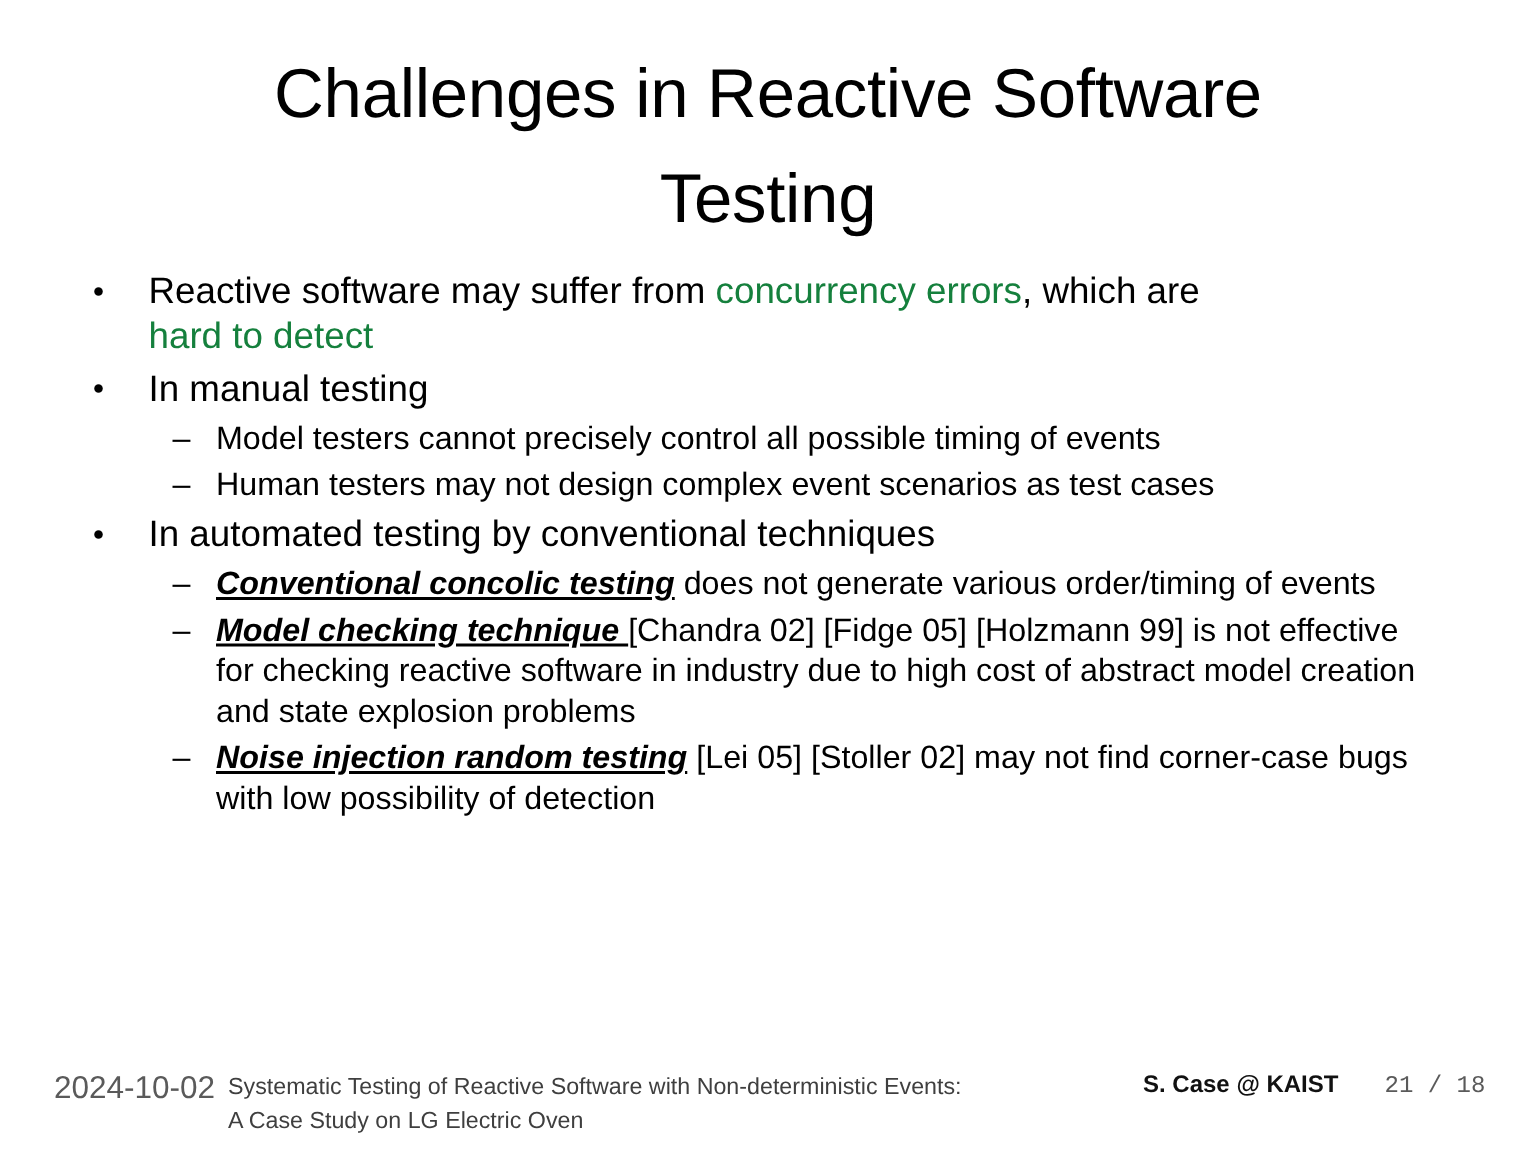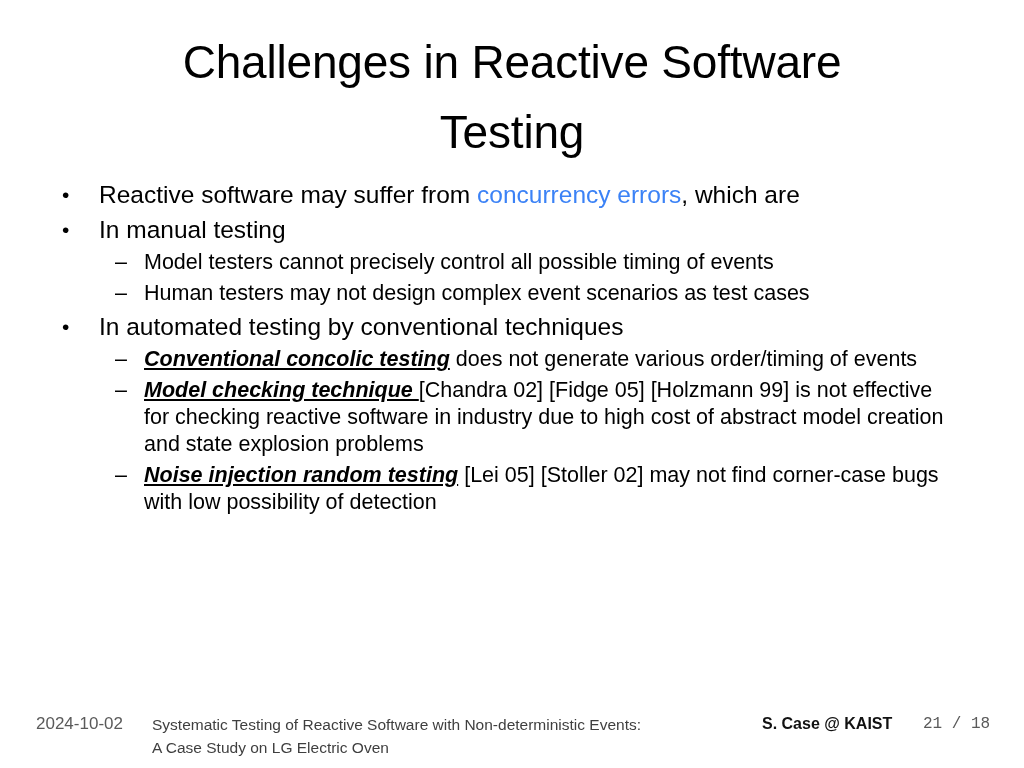--- a/index.html
+++ b/index.html
@@ -77,41 +77,41 @@
     left: 115px;
     top: 0;
     font-size: 21.5px;
     line-height: 27px;
     color: #000000;
   }
 
   .gap-l1 { height: 5px; }
   .gap-l2 { height: 4px; }
 
-  .red { color: #3b82f6; }
+  .red { color: #15803d; }
   .term {
     font-weight: bold;
     font-style: italic;
     text-decoration: underline;
     text-underline-offset: 2px;
   }
 
   
   .footer {
     position: absolute;
     left: 0;
     top: 708px;
     width: 1024px;
     height: 60px;
   }
   .footer-date {
     position: absolute;
     left: 36px;
     top: 6px;
-    font-size: 17px;
+    font-size: 21px;
     color: #5a5a5a;
   }
   .footer-center {
     position: absolute;
     left: 152px;
     top: 5px;
     width: 586px;
     text-align: left;
     font-size: 15.5px;
     line-height: 23px;
@@ -145,20 +145,21 @@
     <br>
     <span>Testing</span>
   </div>
 
   <div class="body-area">
 
     <div class="bullet-l1">
       <span class="marker">•</span>
       <span>Reactive software may suffer from </span><span class="red">concurrency errors</span><span>, which are</span>
       <br>
+      <span class="red">hard to detect</span>
     </div>
 
     <div class="gap-l1"></div>
 
     <div class="bullet-l1">
       <span class="marker">•</span>
       <span>In manual testing</span>
     </div>
 
     <div class="gap-l2"></div>

